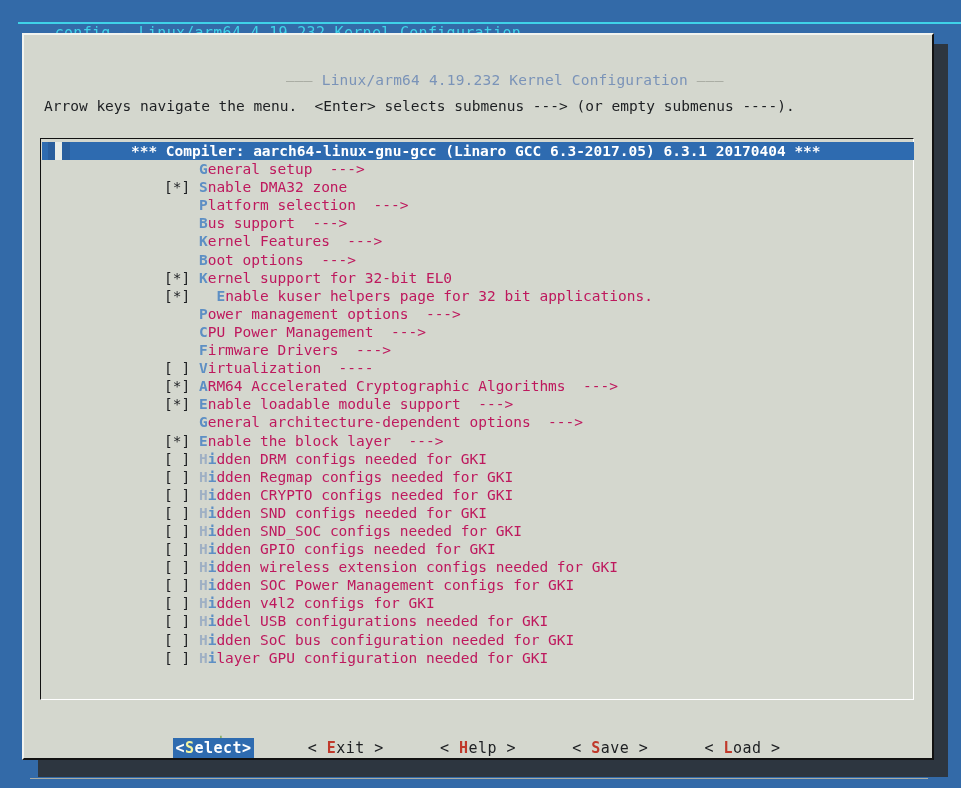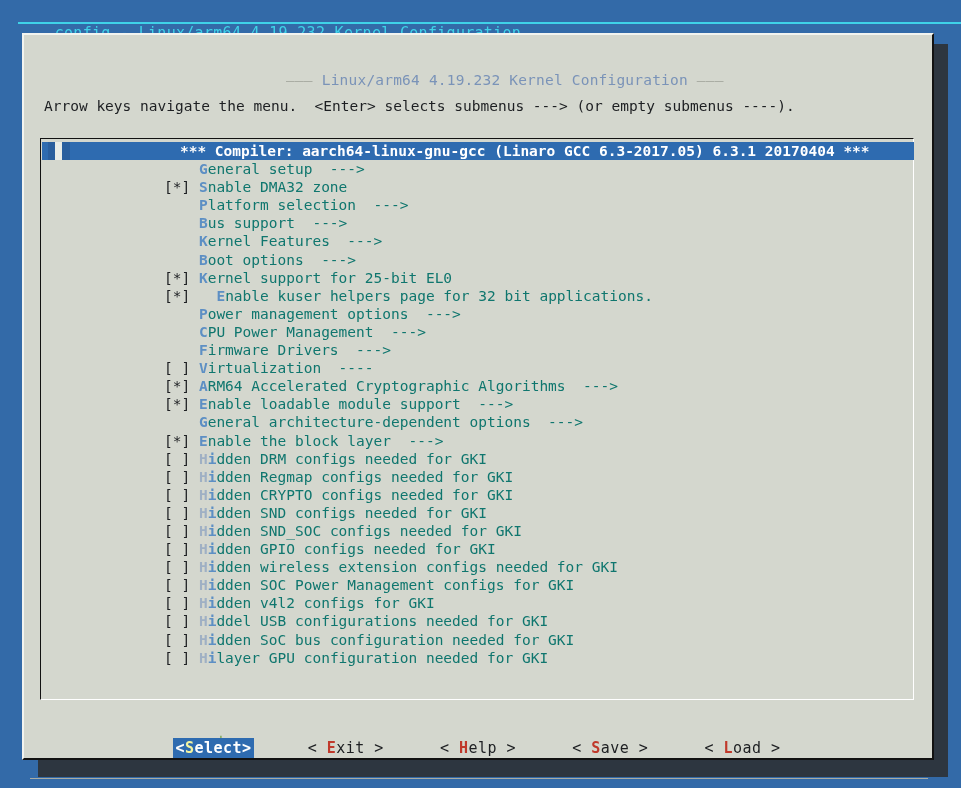--- a/index.html
+++ b/index.html
@@ -113,30 +113,30 @@
     line-height: 18.1px;
     font-size: 14.5px;
     white-space: pre;
     color: #1d1f22;
     padding-left: 122px;
     box-sizing: border-box;
   }
   .mrow .tag { color: #1d1f22; }
   .mrow .hot { color: #5d8fc4; font-weight: bold; }
   .mrow .hot2 { color: #9fb0c4; font-weight: bold; }
-  .mrow .rest { color: #0f766e; }
+  .mrow .rest { color: #be185d; }
 
   
   .mrow.selected {
     background: #2e6bb0;
     color: #ffffff;
     font-weight: bold;
     width: 886px;
     margin-left: -2px;
-    padding-left: 105px;
+    padding-left: 56px;
   }
   .mrow.selected .rest { color: #ffffff; }
   .sel-bar {
     position: absolute;
     left: 8px; top: 0;
     width: 22px; height: 18.1px;
     background: #2a5f9e;
   }
   .sel-bar::after {
     content: "";
@@ -218,21 +218,21 @@
 
     <div id="menubox">
       <div id="menulist">
           <div class="mrow selected"><span class="sel-bar"></span><span class="tag">    </span><span class="rest">*** Compiler: aarch64-linux-gnu-gcc (Linaro GCC 6.3-2017.05) 6.3.1 20170404 ***</span></div>
           <div class="mrow"><span class="tag">    </span><span class="hot">G</span><span class="rest">eneral setup  ---&gt;</span></div>
           <div class="mrow"><span class="tag">[*] </span><span class="hot">S</span><span class="rest">nable DMA32 zone</span></div>
           <div class="mrow"><span class="tag">    </span><span class="hot">P</span><span class="rest">latform selection  ---&gt;</span></div>
           <div class="mrow"><span class="tag">    </span><span class="hot">B</span><span class="rest">us support  ---&gt;</span></div>
           <div class="mrow"><span class="tag">    </span><span class="hot">K</span><span class="rest">ernel Features  ---&gt;</span></div>
           <div class="mrow"><span class="tag">    </span><span class="hot">B</span><span class="rest">oot options  ---&gt;</span></div>
-          <div class="mrow"><span class="tag">[*] </span><span class="hot">K</span><span class="rest">ernel support for 25-bit EL0</span></div>
+          <div class="mrow"><span class="tag">[*] </span><span class="hot">K</span><span class="rest">ernel support for 32-bit EL0</span></div>
           <div class="mrow"><span class="tag">[*] </span><span>  </span><span class="hot">E</span><span class="rest">nable kuser helpers page for 32 bit applications.</span></div>
           <div class="mrow"><span class="tag">    </span><span class="hot">P</span><span class="rest">ower management options  ---&gt;</span></div>
           <div class="mrow"><span class="tag">    </span><span class="hot">C</span><span class="rest">PU Power Management  ---&gt;</span></div>
           <div class="mrow"><span class="tag">    </span><span class="hot">F</span><span class="rest">irmware Drivers  ---&gt;</span></div>
           <div class="mrow"><span class="tag">[ ] </span><span class="hot">V</span><span class="rest">irtualization  ----</span></div>
           <div class="mrow"><span class="tag">[*] </span><span class="hot">A</span><span class="rest">RM64 Accelerated Cryptographic Algorithms  ---&gt;</span></div>
           <div class="mrow"><span class="tag">[*] </span><span class="hot">E</span><span class="rest">nable loadable module support  ---&gt;</span></div>
           <div class="mrow"><span class="tag">    </span><span class="hot">G</span><span class="rest">eneral architecture-dependent options  ---&gt;</span></div>
           <div class="mrow"><span class="tag">[*] </span><span class="hot">E</span><span class="rest">nable the block layer  ---&gt;</span></div>
           <div class="mrow"><span class="tag">[ ] </span><span class="hot2">H</span><span class="hot">i</span><span class="rest">dden DRM configs needed for GKI</span></div>

